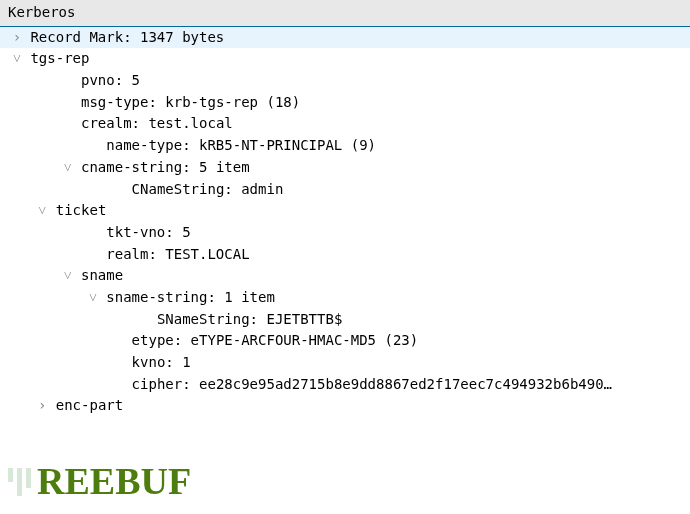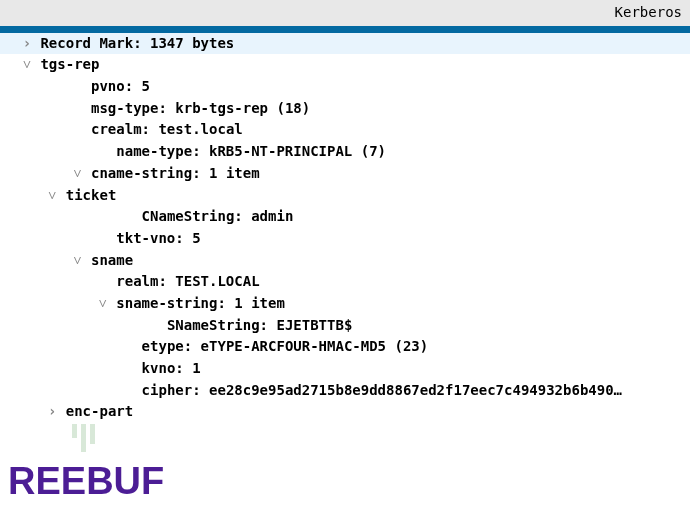--- a/index.html
+++ b/index.html
@@ -14,53 +14,50 @@
       background: #ffffff;
       color: #000000;
       width: 690px;
       height: 514px;
       overflow: hidden;
       position: relative;
     }
     .header {
       background: #e8e8e8;
       padding: 2px 8px;
-      border-bottom: 7px solid #0369a1;
+      border-bottom: 1px solid #0369a1;
       font-size: 14px;
-      text-align: right;
     }
     .row {
       white-space: pre;
-      padding: 0px 22px;
-      font-weight: bold;
+      padding: 0px 12px;
     }
     .row.selected {
       background: #e8f4fd;
     }
     .arrow {
       display: inline-block;
       width: 10px;
       text-align: center;
       color: #888;
       font-family: Consolas, monospace;
       user-select: none;
     }
     .watermark {
       position: absolute;
       bottom: 3px;
       left: 8px;
-      font-family: Liberation Sans, sans-serif;
+      font-family: Liberation Serif, serif;
       font-size: 38px;
       font-weight: bold;
-      color: #4c1d95;
+      color: #4d7c0f;
       letter-spacing: 0px;
       z-index: -1;
       display: flex;
       align-items: center;
-      flex-direction: column;
     }
     .watermark .bars {
       display: inline-flex;
       gap: 4px;
       margin-right: 6px;
     }
     .watermark .bar {
       width: 5px;
       background: #d8e8d8;
     }
@@ -74,27 +71,27 @@
 <div class="header">
   <span>Kerberos</span>
 </div>
 
 <div id="tree">
     <div class="row selected"><span class="arrow">›</span> <span>Record Mark: 1347 bytes</span></div>
     <div class="row"><span class="arrow">˅</span> <span>tgs-rep</span></div>
     <div class="row">      <span class="arrow"> </span> <span>pvno: 5</span></div>
     <div class="row">      <span class="arrow"> </span> <span>msg-type: krb-tgs-rep (18)</span></div>
     <div class="row">      <span class="arrow"> </span> <span>crealm: test.local</span></div>
-    <div class="row">         <span class="arrow"> </span> <span>name-type: kRB5-NT-PRINCIPAL (7)</span></div>
-    <div class="row">      <span class="arrow">˅</span> <span>cname-string: 1 item</span></div>
+    <div class="row">         <span class="arrow"> </span> <span>name-type: kRB5-NT-PRINCIPAL (9)</span></div>
+    <div class="row">      <span class="arrow">˅</span> <span>cname-string: 5 item</span></div>
+    <div class="row">            <span class="arrow"> </span> <span>CNameString: admin</span></div>
     <div class="row">   <span class="arrow">˅</span> <span>ticket</span></div>
-    <div class="row">            <span class="arrow"> </span> <span>CNameString: admin</span></div>
     <div class="row">         <span class="arrow"> </span> <span>tkt-vno: 5</span></div>
+    <div class="row">         <span class="arrow"> </span> <span>realm: TEST.LOCAL</span></div>
     <div class="row">      <span class="arrow">˅</span> <span>sname</span></div>
-    <div class="row">         <span class="arrow"> </span> <span>realm: TEST.LOCAL</span></div>
     <div class="row">         <span class="arrow">˅</span> <span>sname-string: 1 item</span></div>
     <div class="row">               <span class="arrow"> </span> <span>SNameString: EJETBTTB$</span></div>
     <div class="row">            <span class="arrow"> </span> <span>etype: eTYPE-ARCFOUR-HMAC-MD5 (23)</span></div>
     <div class="row">            <span class="arrow"> </span> <span>kvno: 1</span></div>
     <div class="row">            <span class="arrow"> </span> <span>cipher: ee28c9e95ad2715b8e9dd8867ed2f17eec7c494932b6b490…</span></div>
     <div class="row">   <span class="arrow">›</span> <span>enc-part</span></div>
   </div>
 
 <div class="watermark">
   <span class="bars">

